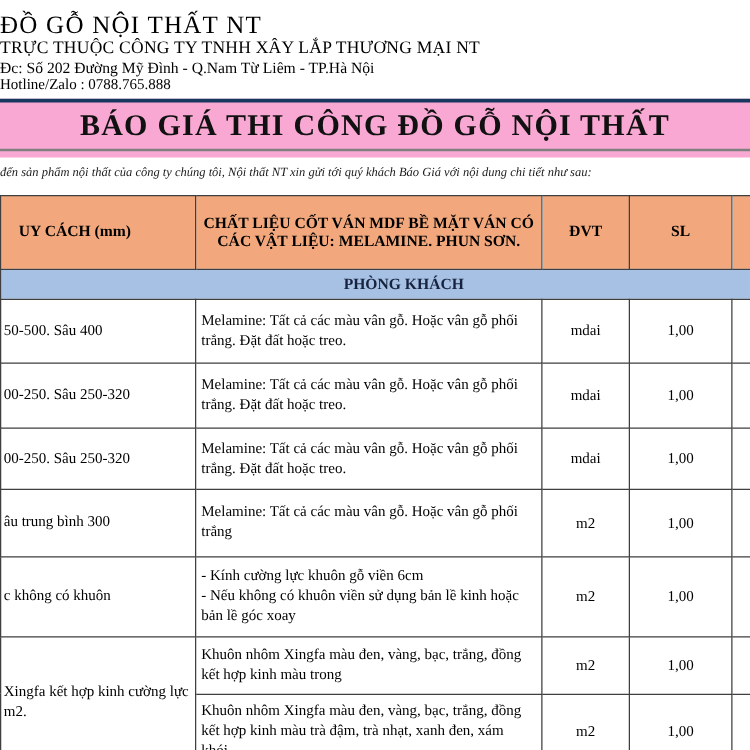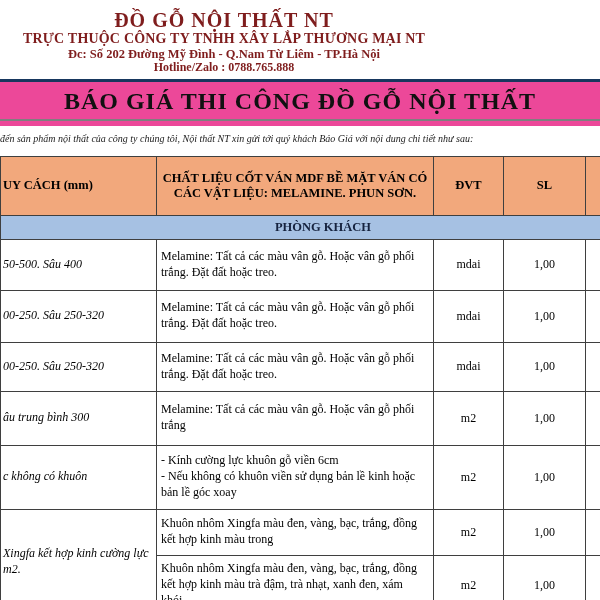--- a/index.html
+++ b/index.html
@@ -1,42 +1,42 @@
 <!DOCTYPE html>
 <html><head>
 <meta charset="utf-8">
 <style>
   html,body{margin:0;padding:0;}
   body{
     width:600px;height:600px;overflow:hidden;background:#fff;
     font-family:"Liberation Serif", serif;color:#000;
   }
   
-  .company{width:448px;text-align:center;font-weight:bold;color:#7f1d1d;padding-top:9px;line-height:1.12;}
+  .company{width:448px;font-weight:normal;color:#000000;padding-top:9px;line-height:1.12;}
   .company .l1{font-size:20px;letter-spacing:1px;}
   .company .l2{font-size:14px;letter-spacing:.2px;}
   .company .l3,.company .l5{font-size:12.5px;}
   .company .l4{font-size:12px;}
   
   .banner{
-    margin-top:4px;border-top:3px solid #17375e;background:#ec4899;
+    margin-top:4px;border-top:3px solid #17375e;background:#f9a8d4;
     height:44px;position:relative;text-align:center;
   }
   .banner .title{font-weight:bold;font-size:24px;letter-spacing:1px;line-height:38px;color:#111;}
   .banner .rule{position:absolute;left:0;right:0;bottom:5px;height:2px;background:#7f7f7f;}
   
   .intro{margin-top:7px;font-style:italic;font-size:10px;white-space:nowrap;color:#1a1a1a;}
   
   .tablewrap{margin-top:12px;width:600px;overflow:hidden;}
   table{border-collapse:collapse;width:645px;table-layout:fixed;}
   td,th{border:1px solid #3f3f3f;vertical-align:middle;font-size:12px;overflow:hidden;}
   th{background:#f2a87c;font-size:12.5px;font-weight:bold;text-align:center;padding:1px 2px;}
-  th.h-spec{text-align:left;padding-left:2px;}
+  th.h-spec{text-align:left;padding-left:14px;}
   .section td{background:#a6c1e3;font-weight:bold;text-align:center;font-size:12.5px;color:#16233f;height:21px;}
-  .c-spec{text-align:left;padding-left:2px;white-space:pre-line;line-height:1.3;font-style:italic;}
+  .c-spec{text-align:left;padding-left:2px;white-space:pre-line;line-height:1.3;}
   .c-mat{text-align:left;padding:2px 4px;line-height:1.32;white-space:pre-line;}
   .c-unit,.c-qty{text-align:center;}
   tr.r1 td{height:46px;} tr.r2 td{height:47px;} tr.r3 td{height:44px;}
   tr.r4 td{height:49px;} tr.r5 td{height:59px;} tr.r6 td{height:41px;}
   tr.r7 td{height:55px;}
   tr.hdr th{height:56px;}
 </style>
 </head>
 <body>
 

